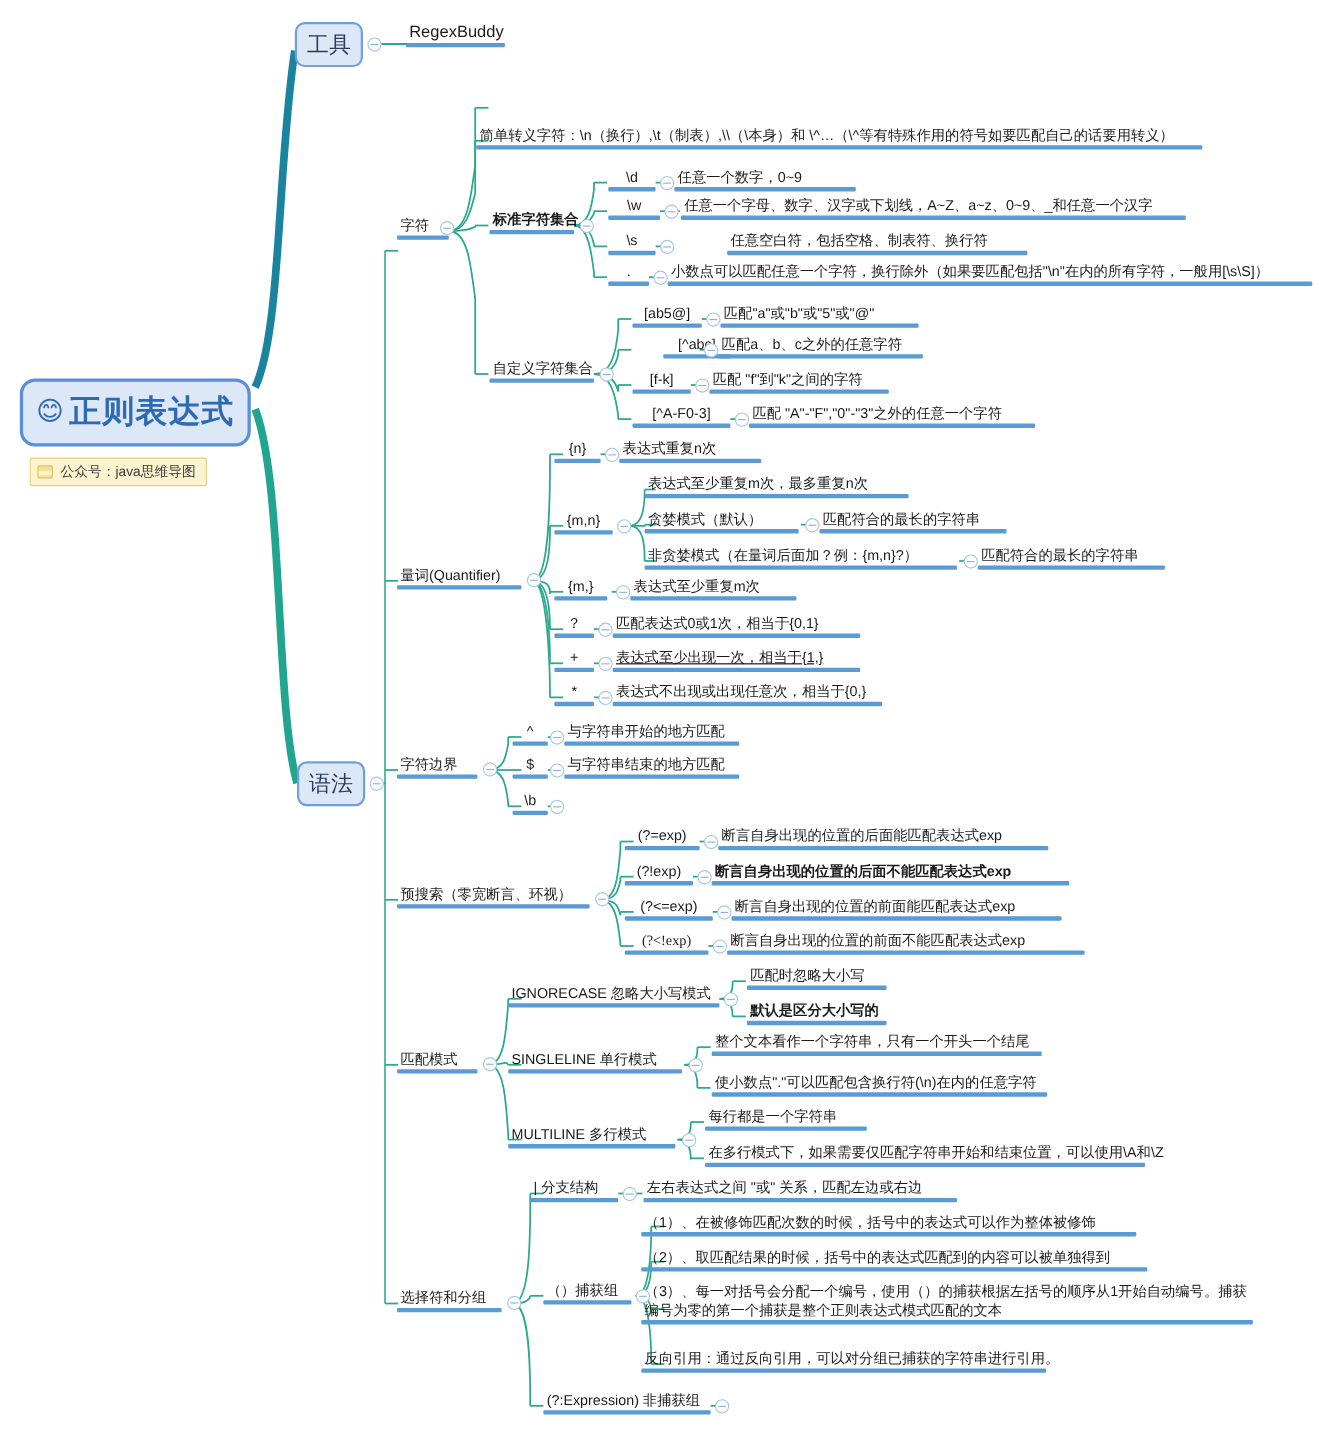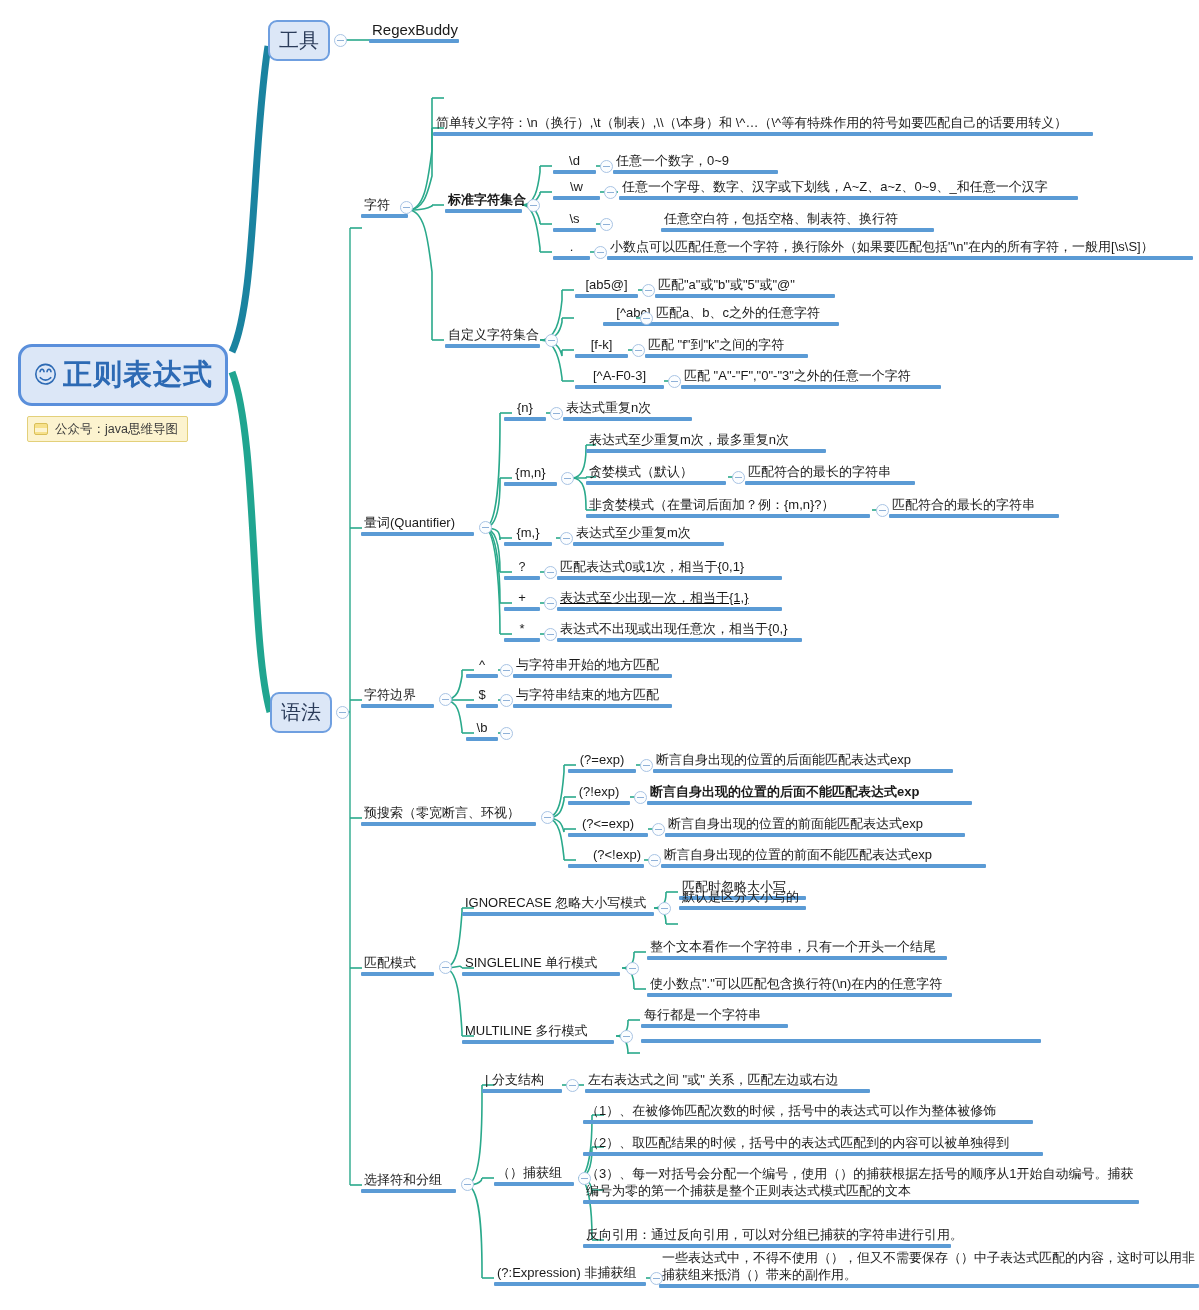--- a/index.html
+++ b/index.html
@@ -532,21 +532,21 @@
     <span class="txt" style="text-align:center;">(?&lt;=exp)</span>
     <span class="bar"></span>
   </div>
   <span class="collapse" style="left:652px;top:823px;"></span>
   <div class="node" style="left:665px;top:815px;width:300px;">
     <span class="txt">断言自身出现的位置的前面能匹配表达式exp</span>
     <span class="bar"></span>
   </div>
 
   <div class="node" style="left:568px;top:846px;width:76px;">
-    <span class="txt" style="text-align:right;">(?&lt;!exp)</span>
+    <span class="txt" style="text-align:center;font-family:Liberation Serif, serif;">(?&lt;!exp)</span>
     <span class="bar"></span>
   </div>
   <span class="collapse" style="left:648px;top:854px;"></span>
   <div class="node" style="left:661px;top:846px;width:325px;">
     <span class="txt">断言自身出现的位置的前面不能匹配表达式exp</span>
     <span class="bar"></span>
   </div>
 
   <div class="node" style="left:361px;top:954px;width:73px;">
     <span class="txt">匹配模式</span>
@@ -556,21 +556,21 @@
 
   <div class="node" style="left:462px;top:894px;width:192px;">
     <span class="txt">IGNORECASE 忽略大小写模式</span>
     <span class="bar"></span>
   </div>
   <span class="collapse" style="left:658px;top:902px;"></span>
   <div class="node" style="left:679px;top:878px;width:127px;">
     <span class="txt">匹配时忽略大小写</span>
     <span class="bar"></span>
   </div>
-  <div class="node" style="left:679px;top:888px;width:127px;">
+  <div class="node" style="left:679px;top:910px;width:127px;font-weight:bold;">
     <span class="txt">默认是区分大小写的</span>
     <span class="bar"></span>
   </div>
 
   <div class="node" style="left:462px;top:954px;width:158px;">
     <span class="txt">SINGLELINE 单行模式</span>
     <span class="bar"></span>
   </div>
   <span class="collapse" style="left:626px;top:962px;"></span>
   <div class="node" style="left:647px;top:938px;width:300px;">
@@ -585,20 +585,21 @@
   <div class="node" style="left:462px;top:1022px;width:152px;">
     <span class="txt">MULTILINE 多行模式</span>
     <span class="bar"></span>
   </div>
   <span class="collapse" style="left:620px;top:1030px;"></span>
   <div class="node" style="left:641px;top:1006px;width:147px;">
     <span class="txt">每行都是一个字符串</span>
     <span class="bar"></span>
   </div>
   <div class="node" style="left:641px;top:1039px;width:400px;">
+    <span class="txt">在多行模式下，如果需要仅匹配字符串开始和结束位置，可以使用\A和\Z</span>
     <span class="bar"></span>
   </div>
 
   <div class="node" style="left:361px;top:1171px;width:95px;">
     <span class="txt">选择符和分组</span>
     <span class="bar"></span>
   </div>
   <span class="collapse" style="left:461px;top:1178px;"></span>
 
   <div class="node" style="left:482px;top:1071px;width:80px;">
@@ -632,18 +633,14 @@
   <div class="node" style="left:583px;top:1226px;width:368px;">
     <span class="txt">反向引用：通过反向引用，可以对分组已捕获的字符串进行引用。</span>
     <span class="bar"></span>
   </div>
 
   <div class="node" style="left:494px;top:1264px;width:152px;">
     <span class="txt">(?:Expression) 非捕获组</span>
     <span class="bar"></span>
   </div>
   <span class="collapse" style="left:650px;top:1272px;"></span>
-  <div class="node two" style="left:659px;top:1249px;width:540px;">
-    <span class="txt">一些表达式中，不得不使用（），但又不需要保存（）中子表达式匹配的内容，这时可以用非捕获组来抵消（）带来的副作用。</span>
-    <span class="bar"></span>
-  </div>
 
 </div>
 
 </body></html>

